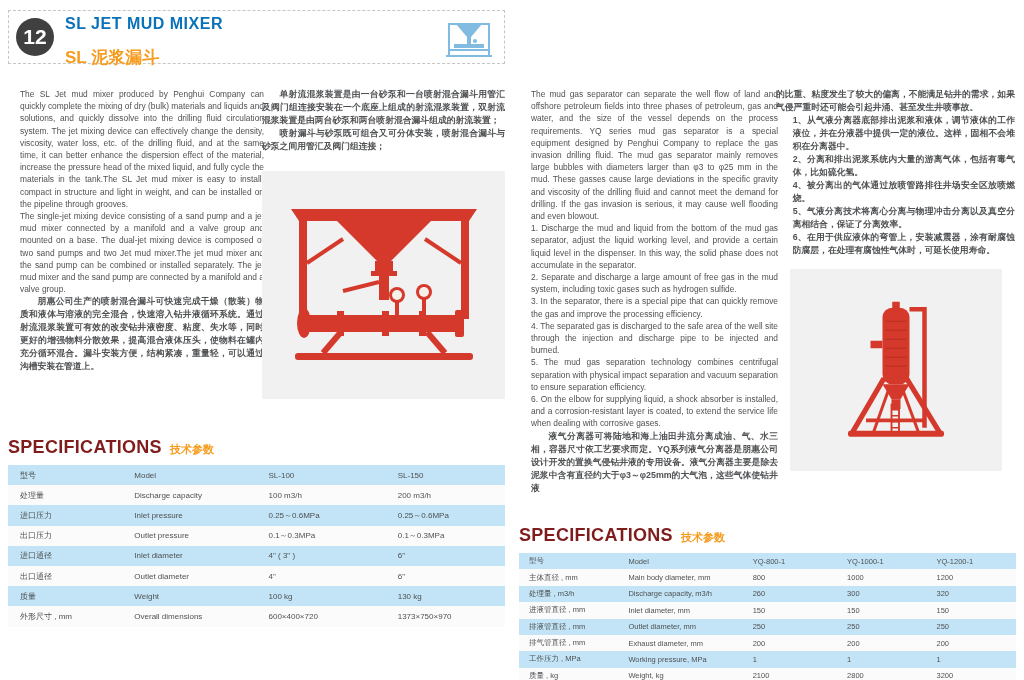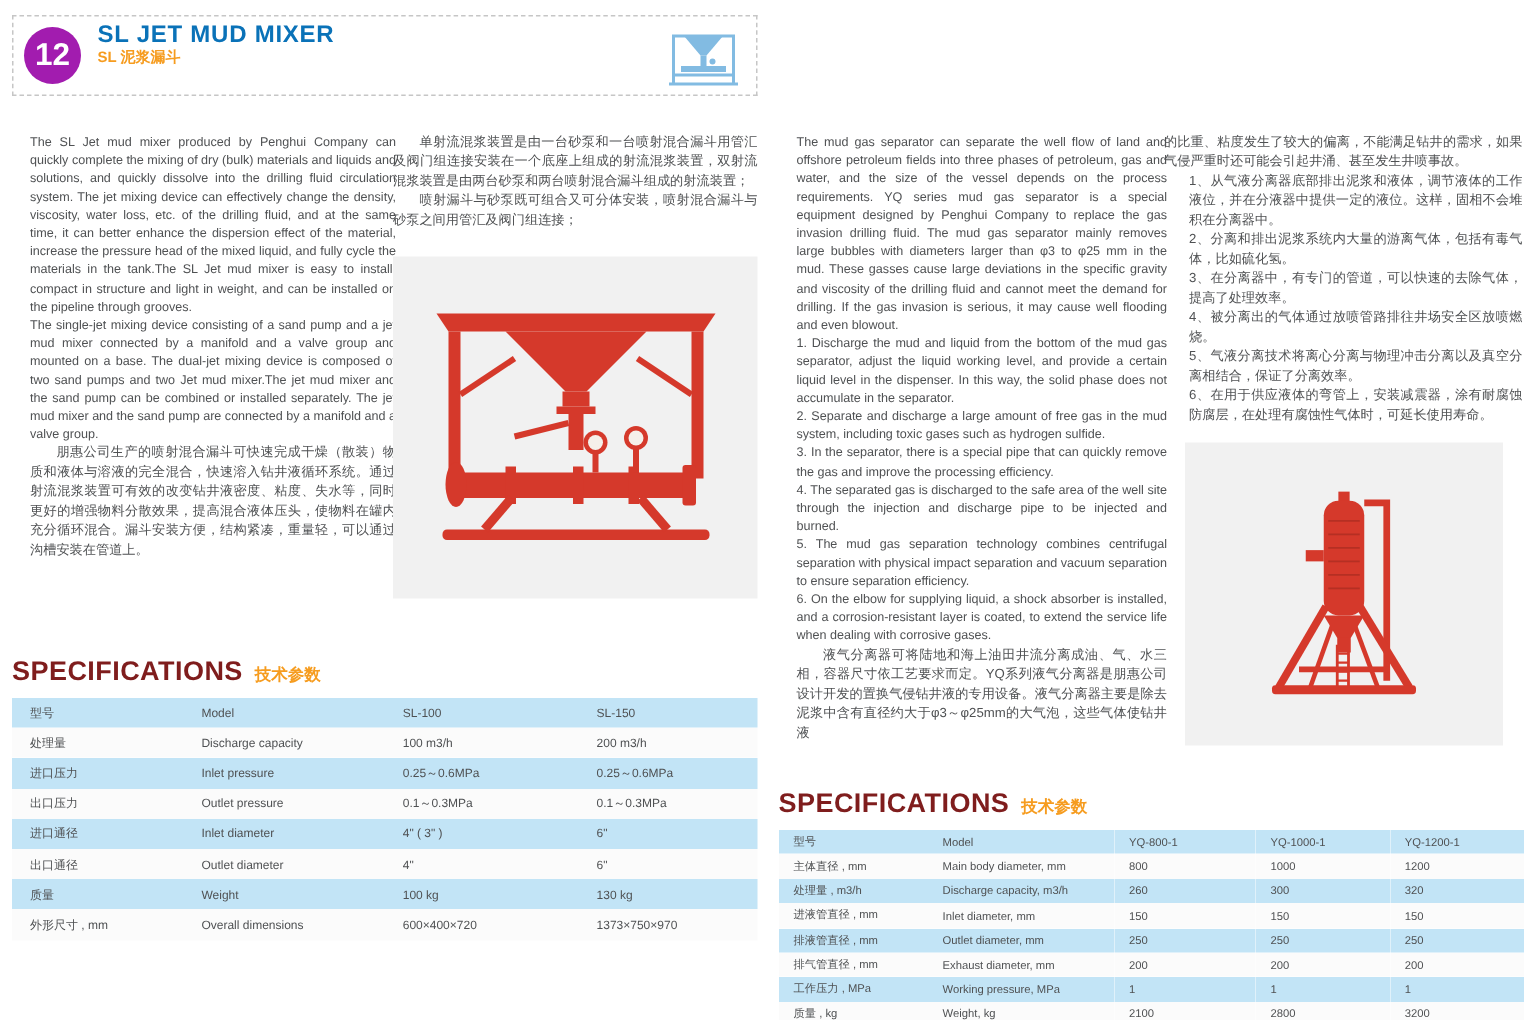--- a/index.html
+++ b/index.html
@@ -9,34 +9,34 @@
     -webkit-font-smoothing:antialiased;
   }
   .page { position:absolute; top:10px; width:497px; height:662px; }
   #page-left  { left:8px; }
   #page-right { left:519px; }
 
   
   .hdr { height:52px; border:1px dashed #c6c6c6; position:relative; background:#fff; }
   .num {
     position:absolute; left:7px; top:7px; width:38px; height:38px; border-radius:50%;
-    background:#a21caf; color:#fff; font-weight:bold; font-size:21px;
+    background:#404040; color:#fff; font-weight:bold; font-size:21px;
     display:flex; align-items:center; justify-content:center;
   }
   .titles { position:absolute; left:56px; top:4px; line-height:1.1; }
   .t-en { color:#0a72b8; font-size:16px; font-weight:bold; letter-spacing:.5px; }
-  .t-zh { color:#f69c1f; font-size:10px; font-weight:bold; margin-top:0; }
+  .t-zh { color:#f69c1f; font-size:17px; font-weight:bold; margin-top:16px; }
   .hdr-icon { position:absolute; right:10px; top:4px; }
 
   
   .col { position:absolute; top:78px; color:#4f5153; text-align:justify; }
   .c1 { left:12px; width:244px; }
   .c2 { left:254px; width:243px; }
   .en { font-size:8.4px; line-height:12.2px; }
-  .zh { font-size:8.8px; line-height:13px; }
+  .zh { font-size:8.8px; line-height:13px;font-weight:bold; }
   p { margin:0; }
   .ind { text-indent:2em; }
   .mt14 { margin-top:0; }
   .item { margin-left:1.9em; }
 
   .img-box { background:#f1f1f1; display:flex; align-items:center; justify-content:center; }
   #mixer-box { width:243px; height:228px; margin-top:18px; }
   #sep-box   { width:212px; height:202px; margin-top:12px; margin-left:14px; }
 
   
@@ -206,21 +206,20 @@
     <p class="en">4. The separated gas is discharged to the safe area of the well site through the injection and discharge pipe to be injected and burned.</p>
     <p class="en">5. The mud gas separation technology combines centrifugal separation with physical impact separation and vacuum separation to ensure separation efficiency.</p>
     <p class="en">6. On the elbow for supplying liquid, a shock absorber is installed, and a corrosion-resistant layer is coated, to extend the service life when dealing with corrosive gases.</p>
     <p class="zh ind mt14">液气分离器可将陆地和海上油田井流分离成油、气、水三相，容器尺寸依工艺要求而定。YQ系列液气分离器是朋惠公司设计开发的置换气侵钻井液的专用设备。液气分离器主要是除去泥浆中含有直径约大于φ3～φ25mm的大气泡，这些气体使钻井液</p>
   </div>
 
   <div class="col zh" style="left:257px; width:239px;">
     <p class="zh">的比重、粘度发生了较大的偏离，不能满足钻井的需求，如果气侵严重时还可能会引起井涌、甚至发生井喷事故。</p>
     <p class="zh item">1、从气液分离器底部排出泥浆和液体，调节液体的工作液位，并在分液器中提供一定的液位。这样，固相不会堆积在分离器中。</p>
     <p class="zh item">2、分离和排出泥浆系统内大量的游离气体，包括有毒气体，比如硫化氢。</p>
-    <p class="zh item">3、在分离器中，有专门的管道，可以快速的去除气体，提高了处理效率。</p>
     <p class="zh item">4、被分离出的气体通过放喷管路排往井场安全区放喷燃烧。</p>
     <p class="zh item">5、气液分离技术将离心分离与物理冲击分离以及真空分离相结合，保证了分离效率。</p>
     <p class="zh item">6、在用于供应液体的弯管上，安装减震器，涂有耐腐蚀防腐层，在处理有腐蚀性气体时，可延长使用寿命。</p>
 
     <div class="img-box" id="sep-box">
       <svg width="150" height="186" viewBox="0 0 200 190">
         <g stroke="#d5392b" fill="none">
           <path d="M118 14 L138 14 L138 172" stroke-width="6"></path>
           <path d="M84 106 L42 178" stroke-width="7"></path>
           <path d="M114 106 L158 178" stroke-width="7"></path>

